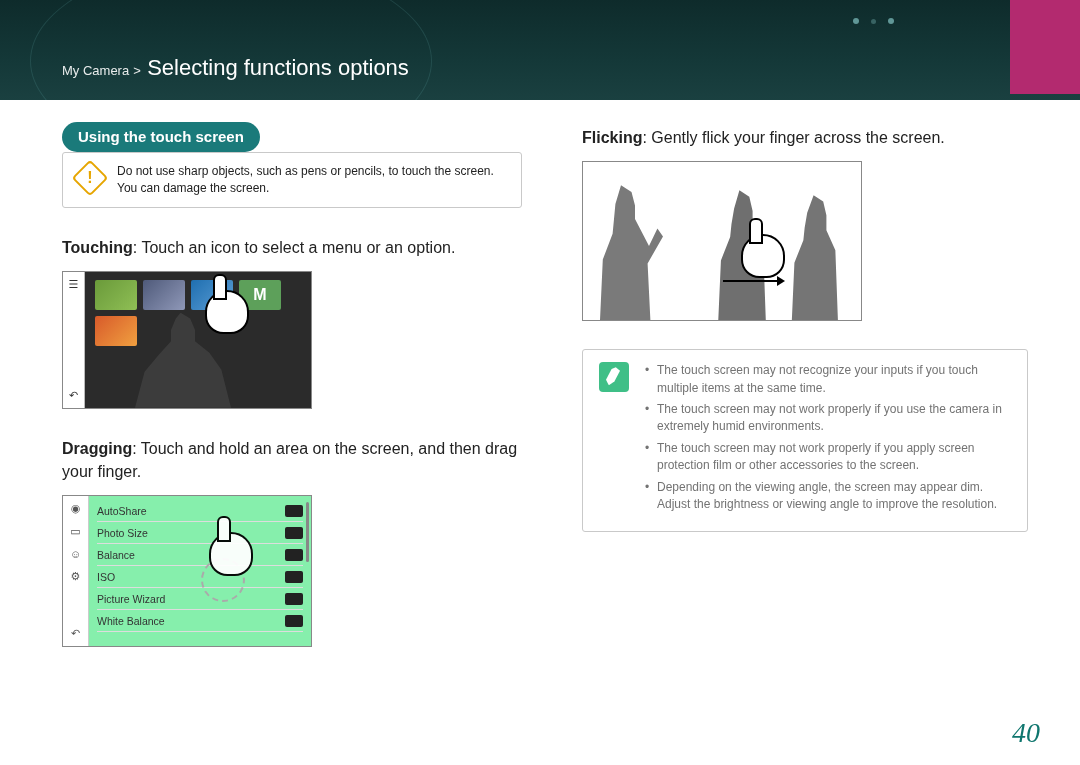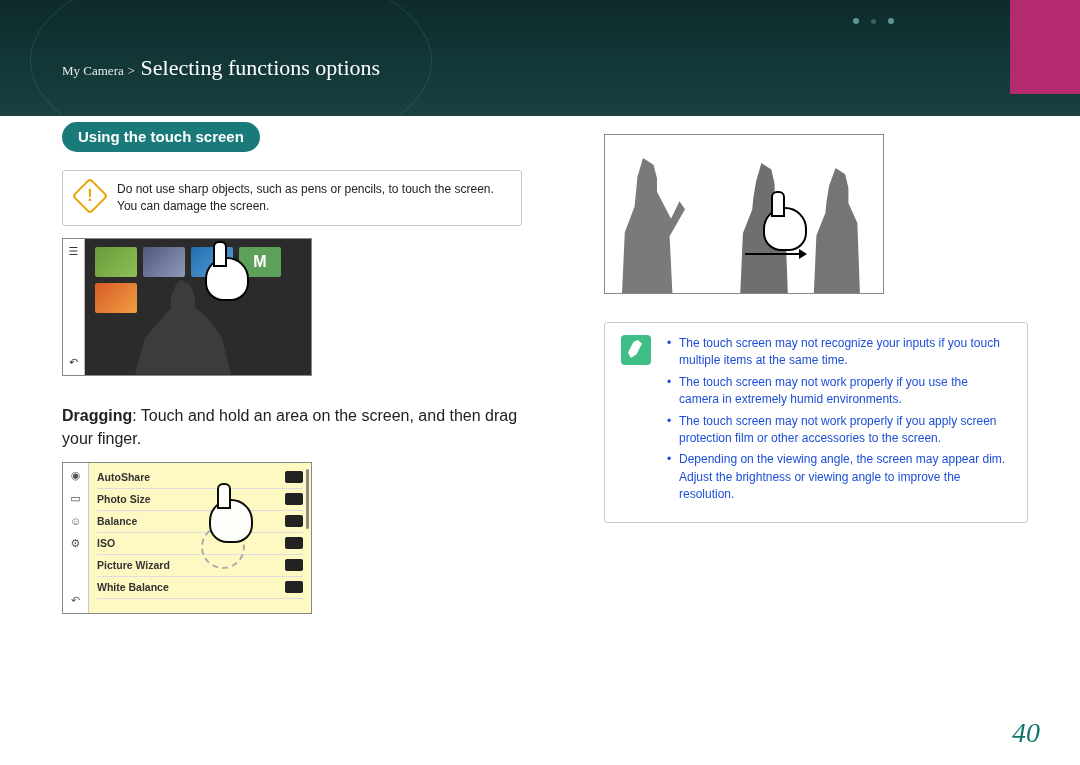--- a/index.html
+++ b/index.html
@@ -8,24 +8,23 @@
     background: #fff;
     width: 1080px;
     height: 765px;
     position: relative;
     overflow: hidden;
   }
   
   .header-band {
     position: absolute;
     top: 0; left: 0; right: 0;
-    height: 116px;
+    height: 100px;
     background: linear-gradient(180deg, #0e2b2b 0%, #143838 60%, #1a4040 100%);
     overflow: hidden;
-    font-family: Liberation Serif, serif;
   }
   .header-band::before {
     content: "";
     position: absolute;
     top: -40px; left: 30px;
     width: 400px; height: 200px;
     border: 1px solid rgba(120,200,200,0.15);
     border-radius: 50%;
   }
   .header-band .dots { position: absolute; top: 10px; right: 180px; }
@@ -47,21 +46,21 @@
     font-size: 15px;
   }
   .breadcrumb .bc-small { font-size: 13px; opacity: .9; }
   .breadcrumb .bc-large { font-size: 22px; font-weight: 400; margin-left: 2px; }
 
   .page {
     position: absolute;
     top: 94px; left: 0; right: 0; bottom: 0;
     padding: 28px 52px 20px 62px;
     display: flex;
-    gap: 82px;
+    gap: 60px;
   }
   .col { flex: 1; min-width: 0; }
   .col-left { flex: 0 0 460px; }
   .col-right { flex: 1; }
 
   .pill {
     display: inline-block;
     background: #1a7a7a;
     color: #fff;
     font-weight: 600;
@@ -70,21 +69,20 @@
     border-radius: 16px;
   }
 
   .warn-box {
     display: flex;
     align-items: flex-start;
     gap: 14px;
     border: 1px solid #c9c9c9;
     border-radius: 3px;
     padding: 10px 14px;
-    margin-top: 18px;
   }
   .warn-icon {
     width: 26px; height: 26px; flex-shrink: 0;
     border: 2px solid #e6a500;
     border-radius: 4px;
     transform: rotate(45deg);
     position: relative;
     margin-top: 2px;
   }
   .warn-icon::after {
@@ -149,21 +147,21 @@
   .illus-touch .hand-icon { top: 18px; left: 120px; }
 
   
   .illus-drag { width: 250px; height: 152px; display:flex; }
   .illus-drag .sidebar {
     width: 26px; background:#fff; border-right:1px solid #ccc;
     display:flex; flex-direction:column; align-items:center;
     padding: 6px 0; gap: 10px;
   }
   .illus-drag .sidebar .si { font-size: 11px; color:#555; }
-  .illus-drag .list { flex:1; background:#fef9c3; position:relative; padding: 4px 8px 4px 8px; font-weight: bold; }
+  .illus-drag .list { flex:1; background:#86efac; position:relative; padding: 4px 8px 4px 8px; }
   .illus-drag .row {
     display:flex; justify-content:space-between; align-items:center;
     font-size: 10.5px; color:#333;
     height: 22px;
     border-bottom: 1px solid #ddd;
   }
   .illus-drag .row .ric { width:18px; height:12px; background:#222; border-radius:2px;}
   .illus-drag .scrollbar {
     position:absolute; right:2px; top:6px; width:3px; height:60px;
     background:#888; border-radius:2px;
@@ -213,21 +211,21 @@
     flex-shrink:0; width:30px; height:30px;
     background:#3fbf87; border-radius:4px;
     position:relative;
   }
   .note-icon::after{
     content:""; position:absolute; left:7px; top:5px;
     width:14px; height:18px;
     background:#fff;
     clip-path: polygon(20% 100%, 0 70%, 40% 10%, 70% 0, 100% 20%, 60% 80%);
   }
-  .note-list { font-size:12px; color:#1d4ed8; line-height:1.45; }
+  .note-list { font-size:12px; color:#737373; line-height:1.45; }
   .note-list li { margin-bottom: 4px; list-style: none; position:relative; padding-left:12px;}
   .note-list li::before { content:"•"; position:absolute; left:0; }
 
   .page-num {
     position:absolute; right:40px; bottom:16px;
     font-size:28px; font-style:italic; color:#0f766e; font-family: Georgia, serif;
   }
 </style>
 </head>
 <body>
@@ -245,20 +243,23 @@
 <div class="page">
 
   <div class="col col-left">
     <span class="pill">Using the touch screen</span>
 
     <div class="warn-box">
       <div class="warn-icon"></div>
       <div class="warn-text">Do not use sharp objects, such as pens or pencils, to touch the screen. You can damage the screen.</div>
     </div>
 
+    <p class="body-text">
+      <strong>Touching</strong><span>: Touch an icon to select a menu or an option.</span>
+    </p>
 
     <div class="illus illus-touch">
       <div class="sidebar">
         <span class="si">☰</span>
         <span class="si">↶</span>
       </div>
       <div class="stage">
         <div class="thumbs">
           <div class="t t1"></div>
           <div class="t t2"></div>
@@ -311,20 +312,23 @@
             <span class="ric"></span>
           </div>
         <div class="scrollbar"></div>
         <div class="hand-ghost"></div>
         <div class="hand-icon"></div>
       </div>
     </div>
   </div>
 
   <div class="col col-right">
+    <p class="body-text" style="margin-top:4px">
+      <strong>Flicking</strong><span>: Gently flick your finger across the screen.</span>
+    </p>
 
     <div class="illus illus-flick">
       <div class="ppl p1"></div>
       <div class="ppl p2"></div>
       <div class="ppl p3"></div>
       <div class="div1"></div>
         <div class="div2"></div>
       <div class="hand-icon"></div>
       <div class="arrow"></div>
     </div>

